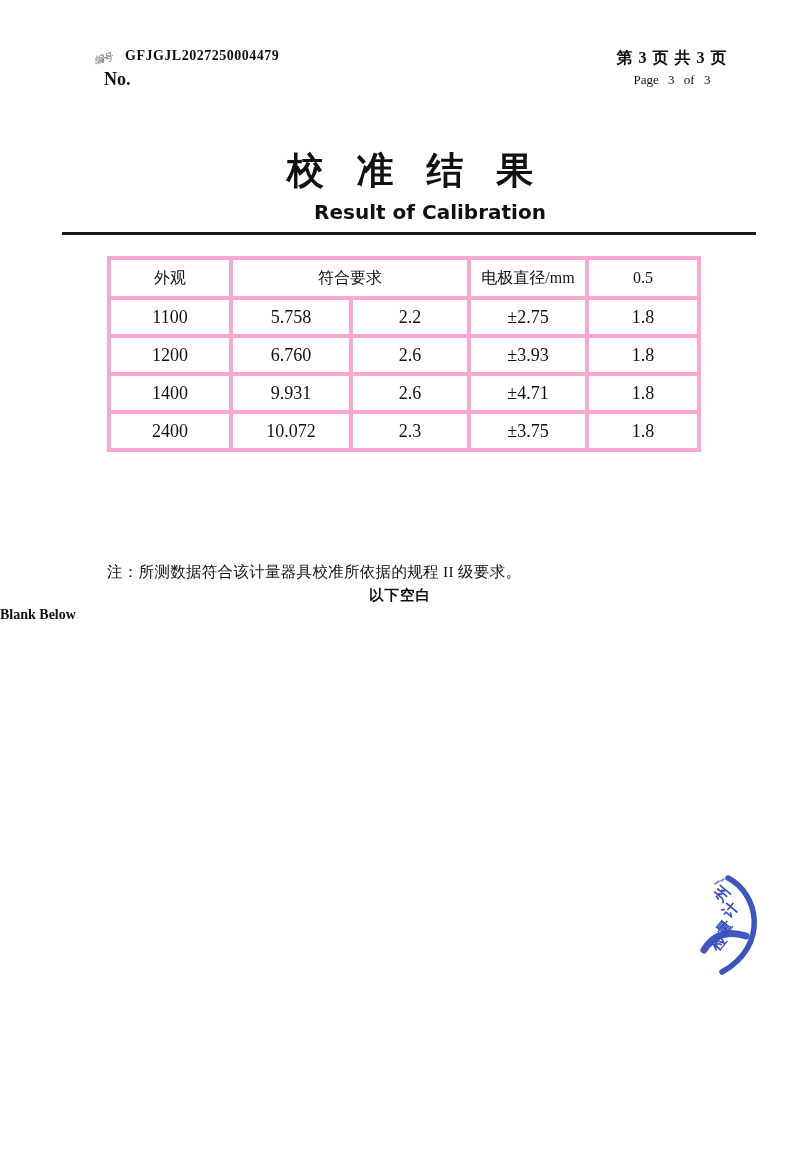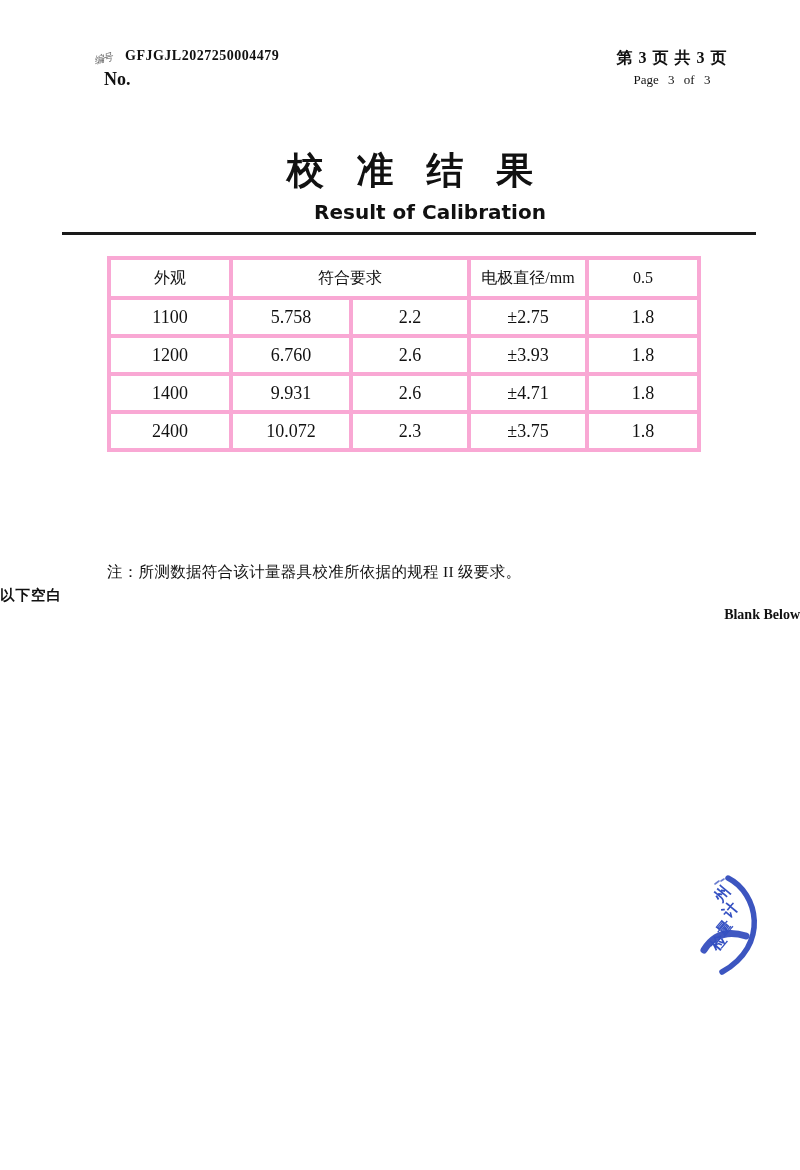--- a/index.html
+++ b/index.html
@@ -74,25 +74,25 @@
 
   
   .note {
     position: absolute; left: 107px; top: 542px;
     font-size: 15.5px; letter-spacing: .3px; white-space: nowrap; margin-top: 20px;
   }
 
   
   .blank-cn {
     position: absolute; left: 0; top: 586px; width: 100%;
-    text-align: left; font-size: 14.5px; font-weight: 600; letter-spacing: 1px;
+    text-align: center; font-size: 14.5px; font-weight: 600; letter-spacing: 1px;
   }
   .blank-en {
     position: absolute; left: 0; top: 607px; width: 100%;
-    text-align: right; font-size: 14px; font-weight: 700;
+    text-align: left; font-size: 14px; font-weight: 700;
   }
 
   
   .seal { position: absolute; left: 678px; top: 843px; }
   .seal text {
     font-family: "Liberation Serif", "DejaVu Serif", serif;
     font-weight: bold;
   }
 </style>
 </head>

